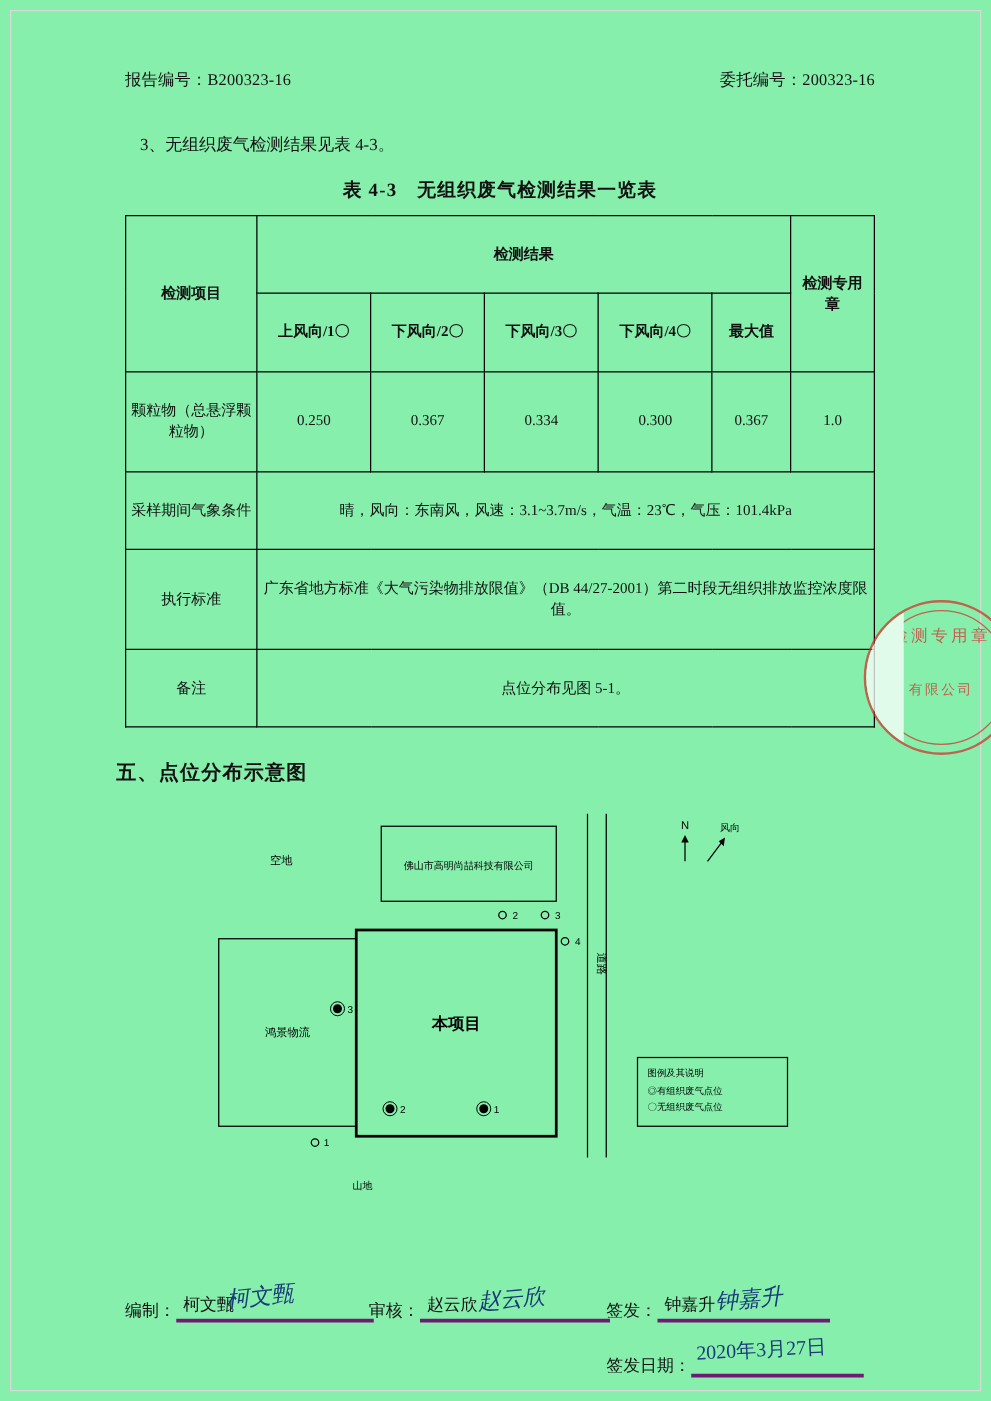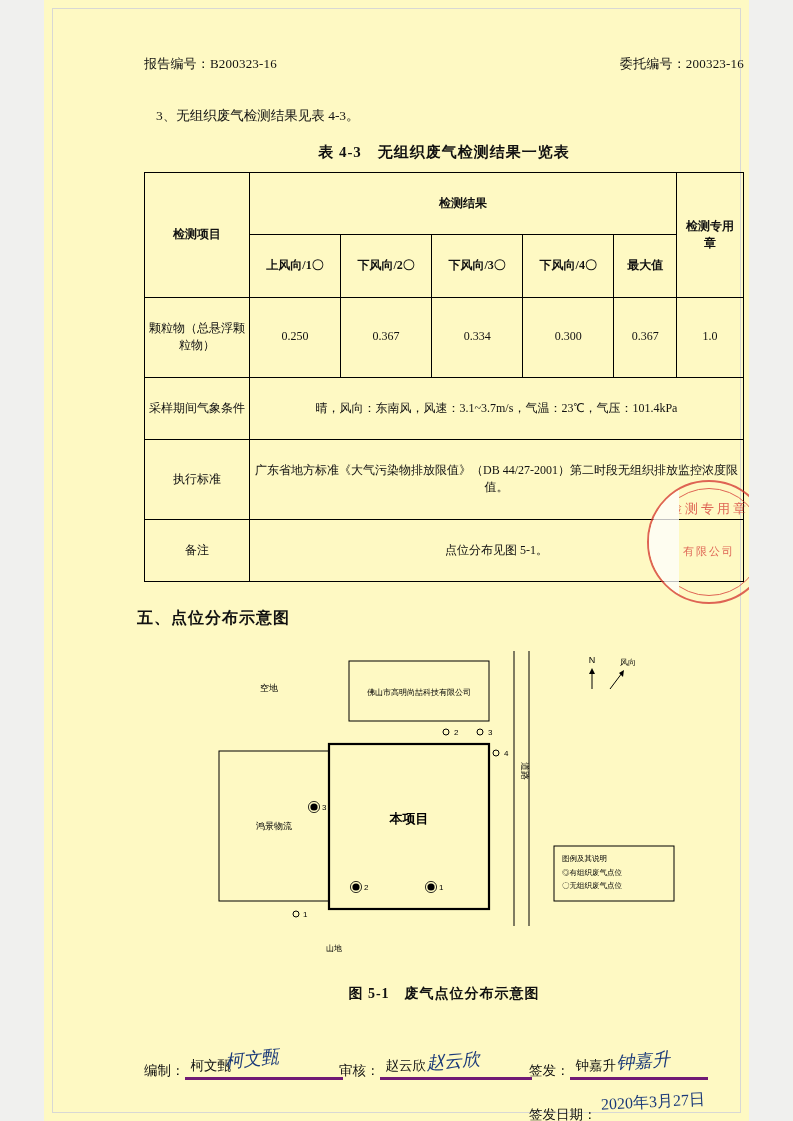--- a/index.html
+++ b/index.html
@@ -2,23 +2,23 @@
 <html><head>
 <meta charset="utf-8">
 <style>
   html, body {
     margin: 0;
     padding: 0;
     background: #f0f0ee;
   }
   .page {
     position: relative;
-    width: 705px;
+    width: 793px;
     height: 1121px;
-    background: #fef9c3;
+    background: #86efac;
     margin: 0 auto;
     font-family: "Liberation Serif", serif;
     color: #111;
     overflow: hidden;
     text-decoration: underline;
   }
   .paper-border {
     position: absolute;
     left: 8px; top: 8px; right: 8px; bottom: 8px;
     border: 1px solid #d8d8d4;
@@ -317,21 +317,20 @@
 
         <text x="190" y="310" font-size="8" text-anchor="middle">山地</text>
 
         <rect x="410" y="205" width="120" height="55" fill="none" stroke="#000" stroke-width="1"></rect>
         <text x="418" y="220" font-size="7.5">图例及其说明</text>
         <text x="418" y="234" font-size="7.5">◎有组织废气点位</text>
         <text x="418" y="247" font-size="7.5">〇无组织废气点位</text>
       </svg>
     </div>
 
-    <div class="fig-caption">图 5-1　废气点位分布示意图</div>
 
     <div class="sign-block">
       <div class="sign-row" style="left:0; top:18px;">
         <span class="sign-label">编制：</span>
         <span class="sign-value" style="min-width:148px;">
           <span class="sign-name">柯文甄</span>
           <span class="handwrite">柯文甄</span>
         </span>
       </div>
 

